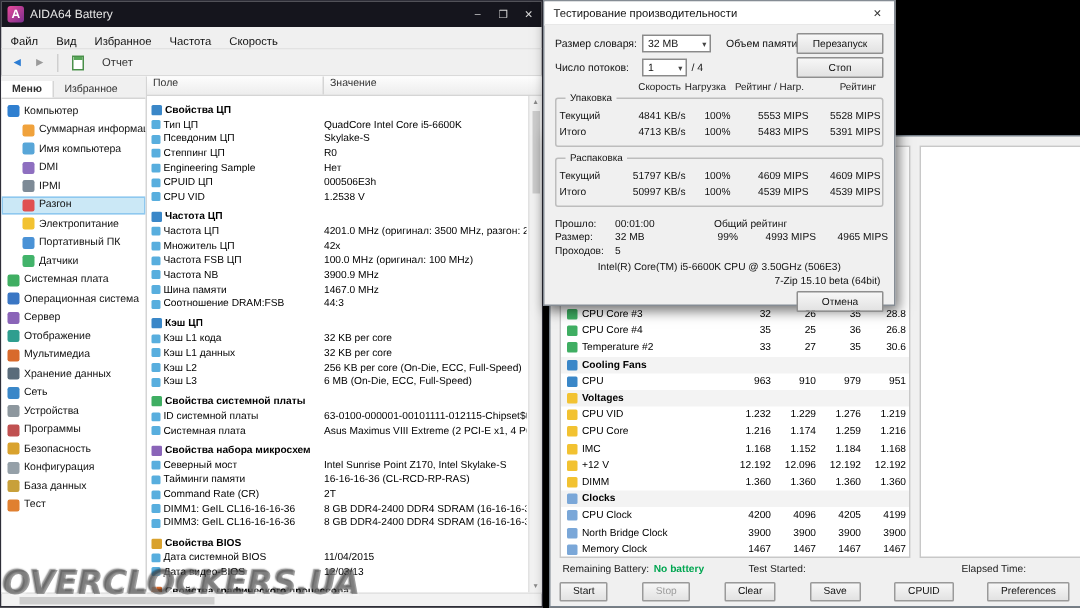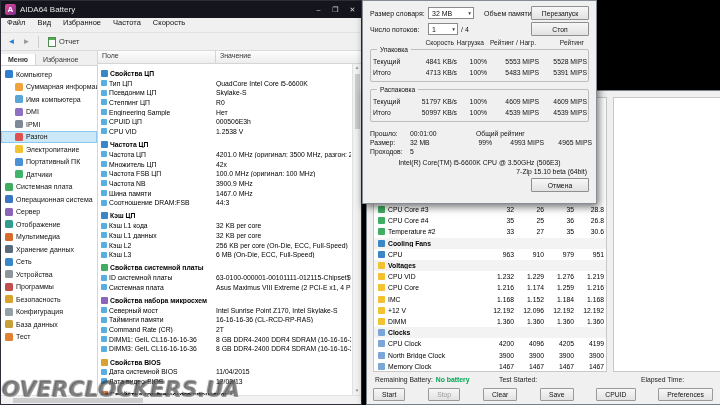--- a/index.html
+++ b/index.html
@@ -6,27 +6,27 @@
   html,body{width:720px;height:405px;overflow:hidden;background:#000;font-family:"Liberation Sans",sans-serif;}
   .window{position:absolute;}
 
   
   #main-window{left:0;top:0;width:362px;height:405px;background:#f0f0f0;border:1px solid #2e2e38;z-index:10;display:flex;flex-direction:column;}
   .titlebar{height:17px;background:#15151d;display:flex;align-items:center;gap:4px;padding-left:4px;flex:none;}
   .app-icon{width:11px;height:11px;background:linear-gradient(135deg,#e84a9a,#7a2e8e);color:#fff;font-size:8px;font-weight:bold;display:flex;align-items:center;justify-content:center;border-radius:2px;}
   .title-text{color:#e6e6e6;font-size:8px;white-space:nowrap;}
   .win-controls{margin-left:auto;display:flex;height:100%;}
   .win-btn{width:17px;height:100%;color:#d8d8d8;font-size:7px;display:flex;align-items:center;justify-content:center;}
-  .menubar{height:15px;background:#f0f0f0;display:flex;align-items:flex-start;font-size:7.5px;color:#111;border-bottom:1px solid #e2e2e2;flex:none;}
+  .menubar{height:15px;background:#f0f0f0;display:flex;align-items:flex-end;font-size:7.5px;color:#111;border-bottom:1px solid #e2e2e2;flex:none;}
   .menu-item{padding:0 6px;}
   .toolbar{height:18px;display:flex;align-items:center;font-size:7.5px;color:#333;gap:2px;padding:0 4px;border-bottom:1px solid #dadada;flex:none;background:#f0f0f0;}
   .nav-btn{width:13px;text-align:center;font-size:8px;color:#2b7cd3;}
   .nav-btn.fwd{color:#9a9a9a;}
   .tb-sep{width:1px;height:12px;background:#cfcfcf;margin:0 3px;}
-  .report-btn{display:flex;gap:3px;padding:1px 4px;}
+  .report-btn{display:flex;gap:12px;padding:1px 4px;}
   .report-icon{width:8px;height:10px;background:#fff;border:1px solid #4a8f4a;box-shadow:inset 0 2px 0 #58a858;}
   .mw-content{flex:1;display:flex;min-height:0;background:#fff;}
   .sidebar{width:97px;flex:none;border-right:1px solid #d5d5d5;display:flex;flex-direction:column;background:#fff;}
   .sidebar-tabs{height:15px;flex:none;display:flex;background:#f0f0f0;border-bottom:1px solid #d5d5d5;font-size:7px;align-items:flex-end;}
   .sb-tab{padding:2px 7px;color:#333;}
   .sb-tab.active{background:#fff;border-right:1px solid #d5d5d5;font-weight:bold;}
   .tree{flex:1;overflow:hidden;padding-top:2px;}
   .tree-item{height:12.5px;display:flex;align-items:center;gap:3px;font-size:7px;color:#111;white-space:nowrap;padding-left:4px;overflow:hidden;}
   .tree-item.lvl1{padding-left:14px;}
   .tree-item.selected{background:#cbe8f6;outline:1px solid #8ec8ef;outline-offset:-1px;}
@@ -591,20 +591,24 @@
         <div class="stab-btn">Start</div>
         <div class="stab-btn disabled">Stop</div>
         <div class="stab-btn">Clear</div>
         <div class="stab-btn">Save</div>
         <div class="stab-btn">CPUID</div>
         <div class="stab-btn">Preferences</div>
       </div>
   </div>
 
   <div id="benchmark-window" class="window">
+    <div class="bm-titlebar">
+      <span>Тестирование производительности</span>
+      <span class="bm-close">✕</span>
+    </div>
     <div class="bm-body">
       <div class="bm-row">
         <span class="bm-label">Размер словаря:</span>
         <span class="combo w46">
           <span>32 MB</span>
         </span>
         <span class="bm-mem">
           <span>Объем памяти:</span>
           <span>436 MB</span>
         </span>

